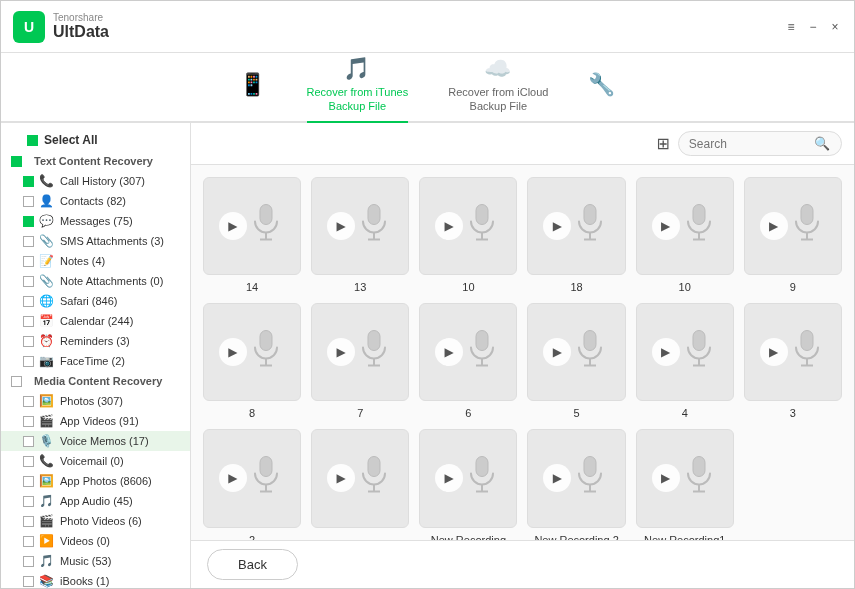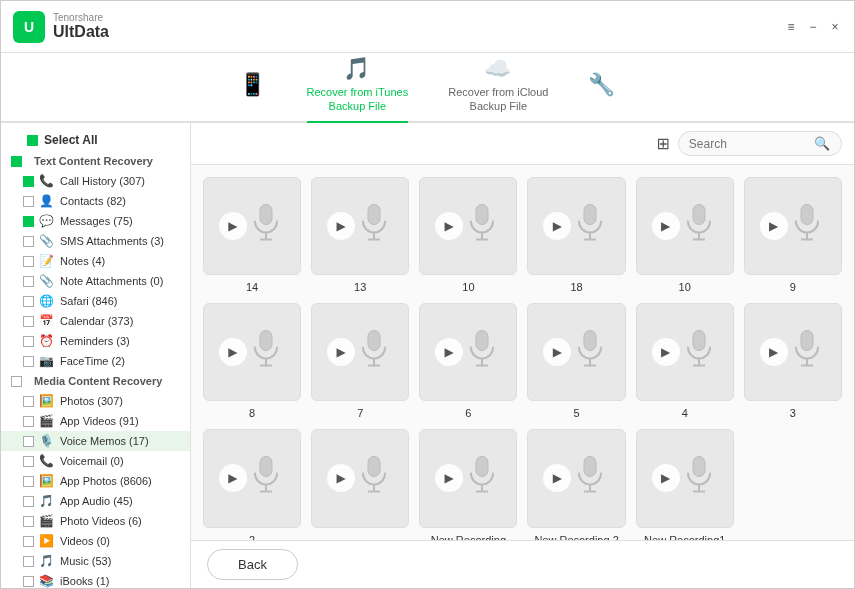--- a/index.html
+++ b/index.html
@@ -147,21 +147,21 @@
         <span>Note Attachments (0)</span>
       </div>
       <div class="sidebar-item">
         <span class="sidebar-checkbox"></span>
         <span class="item-icon">🌐</span>
         <span>Safari (846)</span>
       </div>
       <div class="sidebar-item">
         <span class="sidebar-checkbox"></span>
         <span class="item-icon">📅</span>
-        <span>Calendar (373)</span>
+        <span>Calendar (244)</span>
       </div>
       <div class="sidebar-item">
         <span class="sidebar-checkbox"></span>
         <span class="item-icon">⏰</span>
         <span>Reminders (3)</span>
       </div>
       <div class="sidebar-item">
         <span class="sidebar-checkbox"></span>
         <span class="item-icon">📷</span>
         <span>FaceTime (2)</span>

